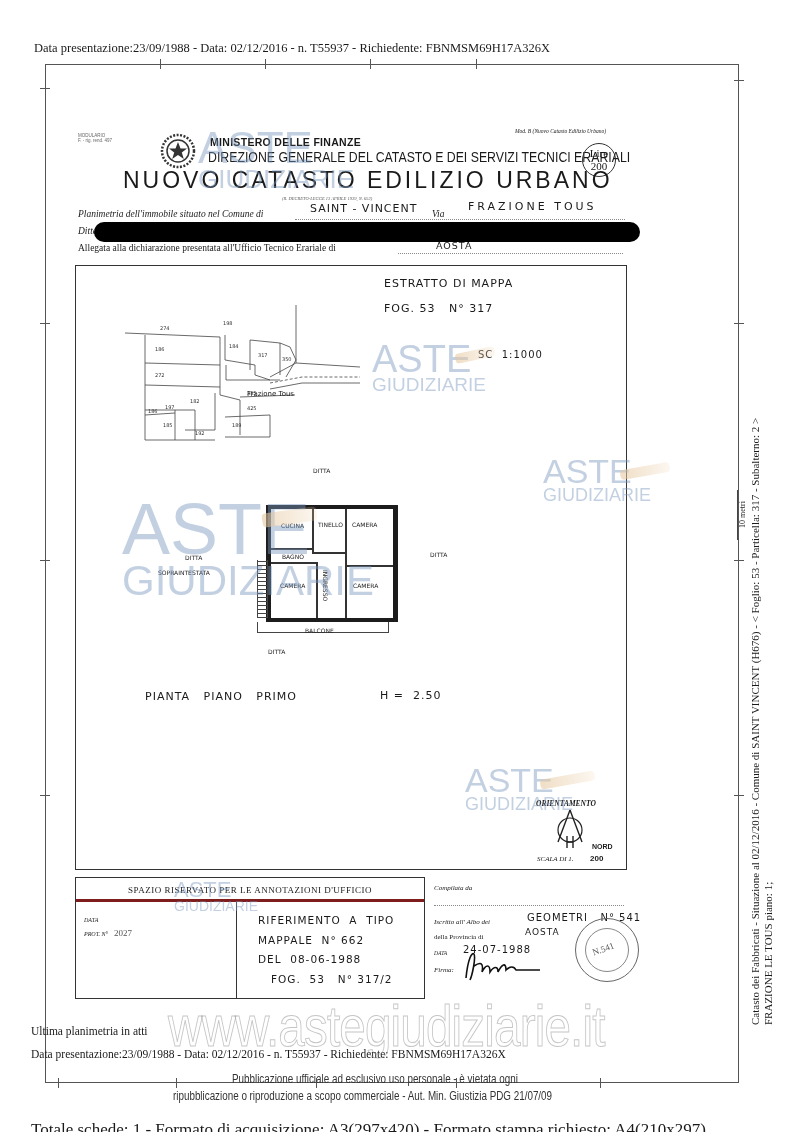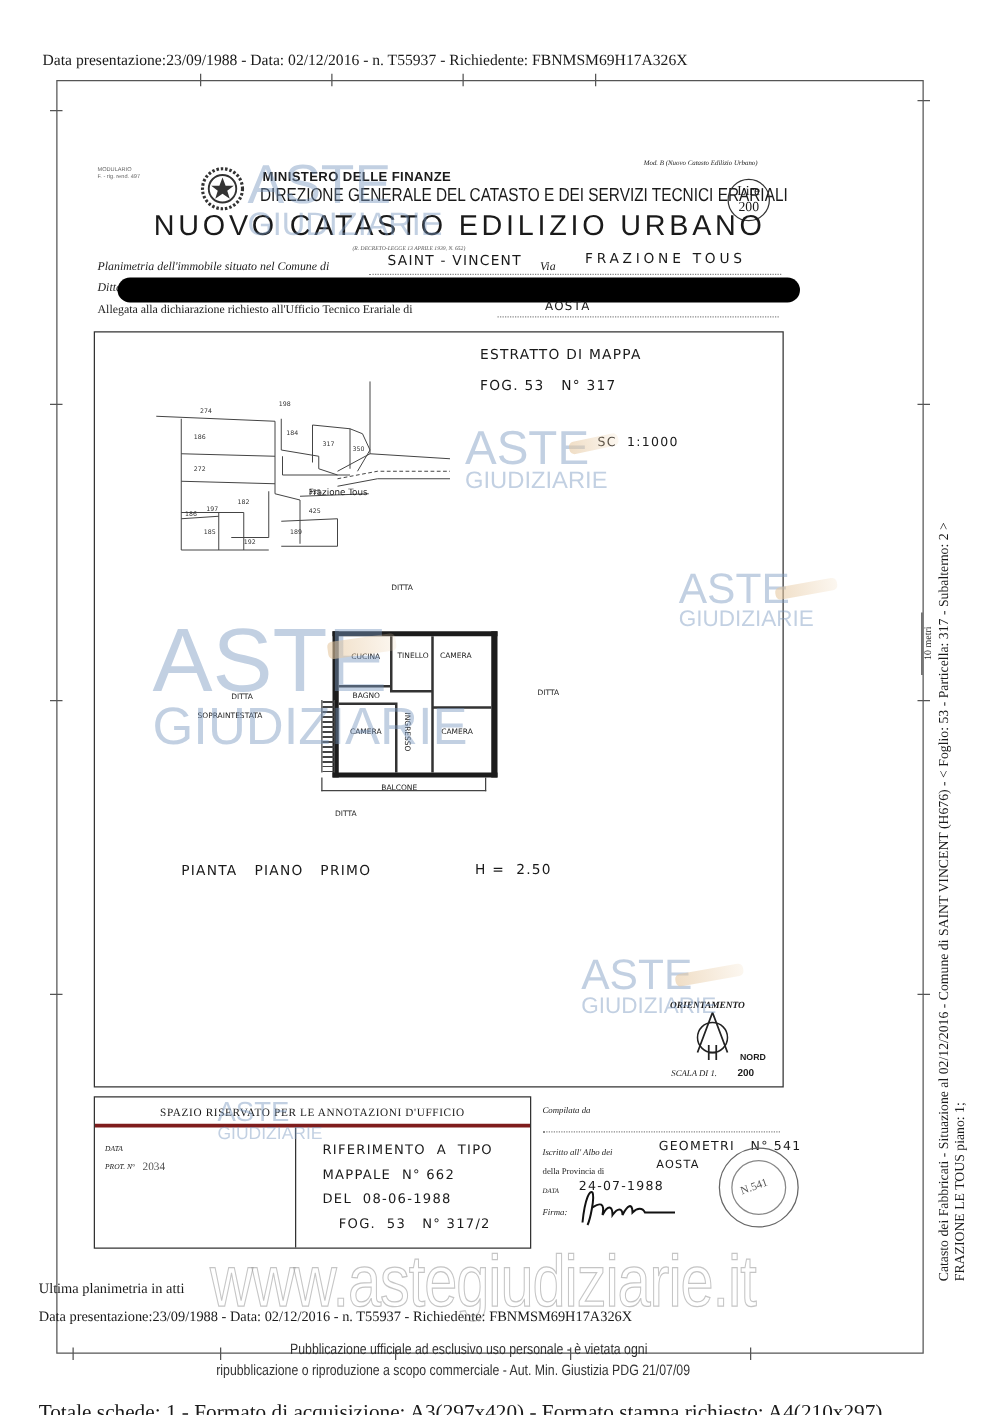--- a/index.html
+++ b/index.html
@@ -80,21 +80,21 @@
 
 <div class="abs serif" style="left:78px; top:209px; font-size:9.5px; font-style:italic;">Planimetria dell'immobile situato nel Comune di</div>
 <div class="abs dotline" style="left:295px; top:219px; width:330px;"></div>
 <div class="abs hand" style="left:310px; top:202px; font-size:11px;">SAINT - VINCENT</div>
 <div class="abs serif" style="left:432px; top:209px; font-size:9.5px; font-style:italic;">Via</div>
 <div class="abs hand" style="left:468px; top:200px; font-size:11px; letter-spacing:3px;">FRAZIONE TOUS</div>
 
 <div class="abs serif" style="left:78px; top:226px; font-size:9.5px; font-style:italic;">Ditta</div>
 <div class="abs redact" style="left:94px; top:222px; width:546px; height:20px;"></div>
 
-<div class="abs serif" style="left:78px; top:243px; font-size:9.5px;">Allegata alla dichiarazione richiesto all'Ufficio Tecnico Erariale di</div>
+<div class="abs serif" style="left:78px; top:243px; font-size:9.5px;">Allegata alla dichiarazione presentata all'Ufficio Tecnico Erariale di</div>
 <div class="abs dotline" style="left:398px; top:253px; width:225px;"></div>
 <div class="abs hand" style="left:436px; top:240px; font-size:9.5px;">AOSTA</div>
 
 <div class="abs main-frame"></div>
 
 <div class="abs hand" style="left:384px; top:277px; font-size:11px;">ESTRATTO DI MAPPA</div>
 <div class="abs hand" style="left:384px; top:302px; font-size:11px; white-space:pre;">FOG. 53   N° 317</div>
 <div class="abs hand" style="left:478px; top:349px; font-size:10px; white-space:pre;">SC  1:1000</div>
 
 <div class="abs" style="left:120px; top:305px; width:240px; height:140px;">
@@ -189,21 +189,21 @@
 </div>
 <div class="abs sans" style="left:592px; top:843px; font-size:7px; font-weight:bold;">NORD</div>
 <div class="abs serif" style="left:537px; top:855px; font-size:7px; font-style:italic;">SCALA DI 1.</div>
 <div class="abs sans" style="left:590px; top:854px; font-size:8px; font-weight:bold;">200</div>
 
 <div class="abs annot-box">
   <div class="abs annot-head serif">SPAZIO RISERVATO PER LE ANNOTAZIONI D'UFFICIO</div>
   <div class="abs annot-divider"></div>
   <div class="abs serif" style="left:8px; top:39px; font-size:6px; font-style:italic;">DATA</div>
   <div class="abs serif" style="left:8px; top:53px; font-size:6px; font-style:italic;">PROT. N°</div>
-  <div class="abs serif" style="left:38px; top:50px; font-size:9px; color:#555;">2034</div>
+  <div class="abs serif" style="left:38px; top:50px; font-size:9px; color:#555;">2027</div>
   <div class="abs hand" style="left:182px; top:36px; font-size:10.5px; white-space:pre;">RIFERIMENTO  A  TIPO</div>
   <div class="abs hand" style="left:182px; top:56px; font-size:10.5px; white-space:pre;">MAPPALE  N° 662</div>
   <div class="abs hand" style="left:182px; top:75px; font-size:10.5px; white-space:pre;">DEL  08-06-1988</div>
   <div class="abs hand" style="left:182px; top:95px; font-size:10.5px; white-space:pre;margin-left:13px;">FOG.  53   N° 317/2</div>
 </div>
 
 <div class="abs serif" style="left:434px; top:884px; font-size:7px; font-style:italic;">Compilata da</div>
 <div class="abs dotline" style="left:434px; top:905px; width:190px;"></div>
 <div class="abs serif" style="left:434px; top:918px; font-size:7px; font-style:italic;">Iscritto all' Albo dei</div>
 <div class="abs hand" style="left:527px; top:912px; font-size:10px; white-space:pre;">GEOMETRI   N° 541</div>

